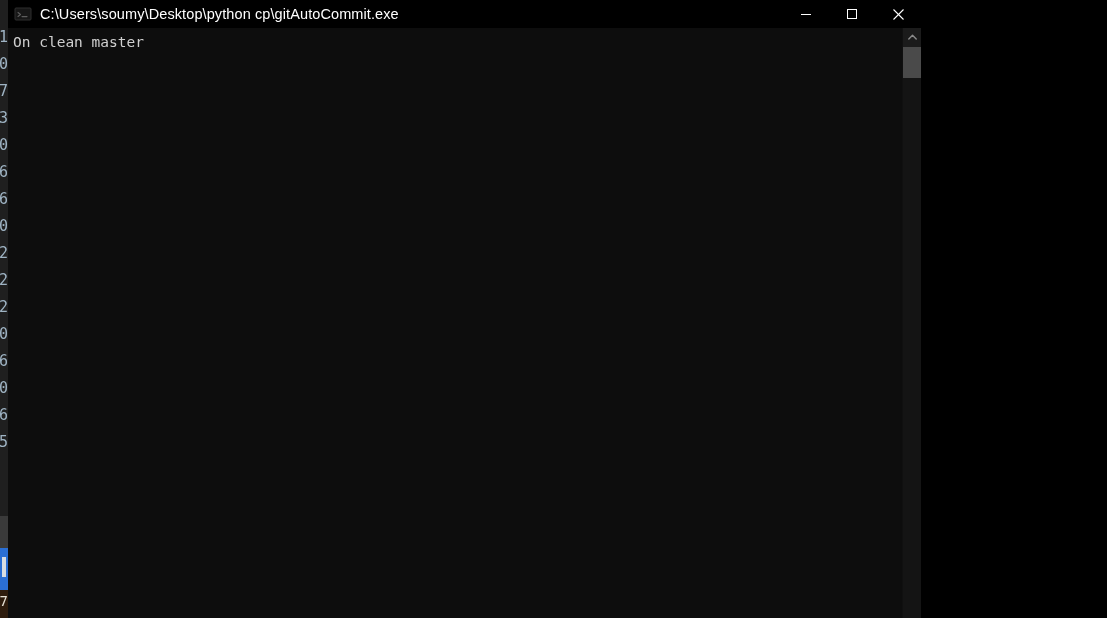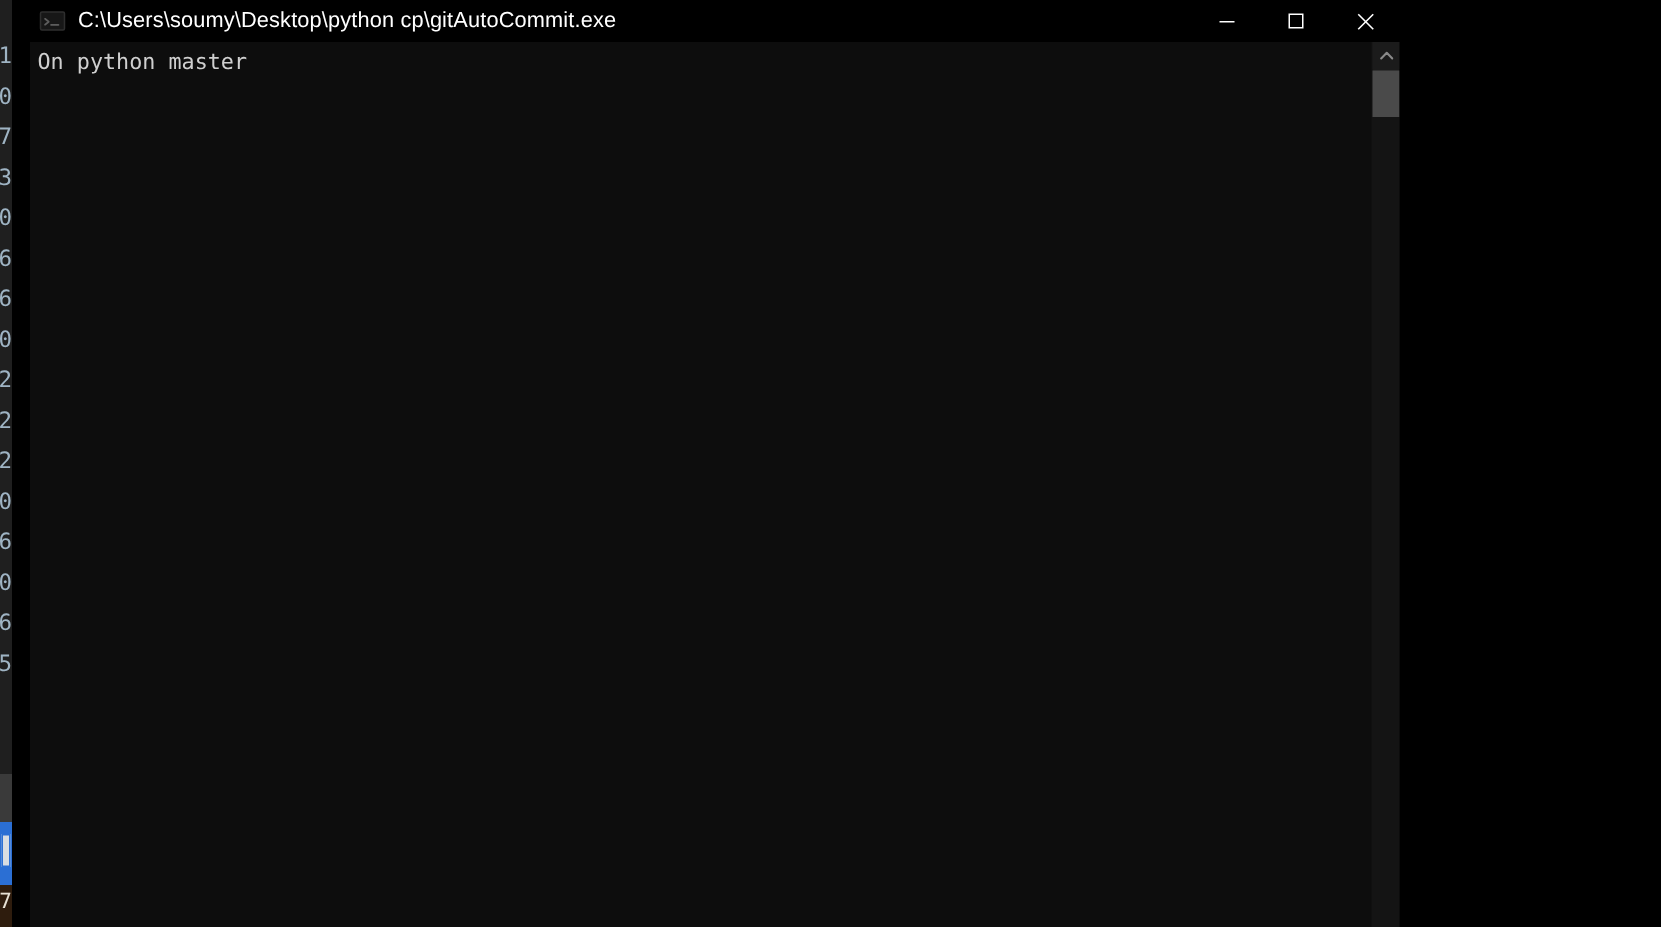--- a/index.html
+++ b/index.html
@@ -105,21 +105,20 @@
   
   #window {
     position: absolute;
     left: 8px;
     top: 0;
     width: 913px;
     height: 618px;
     z-index: 2;
     display: flex;
     flex-direction: column;
-    padding-left: 12px;
   }
 
   
   #titlebar {
     position: relative;
     height: 28px;
     flex: 0 0 28px;
     background: #000000;
     display: flex;
     align-items: center;
@@ -276,21 +275,21 @@
         <button class="win-btn" aria-label="Close">
           <svg width="13" height="13" viewBox="0 0 13 13">
             <line x1="1.5" y1="1.5" x2="11.5" y2="11.5" stroke="#ffffff" stroke-width="1.1"></line>
             <line x1="11.5" y1="1.5" x2="1.5" y2="11.5" stroke="#ffffff" stroke-width="1.1"></line>
           </svg>
         </button>
       </div>
     </div>
 
     <div id="console-area">
-      <div id="console-text"><div class="console-line">On python master</div></div>
+      <div id="console-text"><div class="console-line">On clean master</div></div>
 
       <div id="scrollbar">
         <div id="scroll-up" aria-label="Scroll up">
           <svg width="9" height="6" viewBox="0 0 9 6">
             <path d="M0.8 5 L4.5 1.2 L8.2 5" fill="none" stroke="#8a8a8a" stroke-width="1.4" stroke-linecap="round" stroke-linejoin="round"></path>
           </svg>
         </div>
         <div id="scroll-thumb" aria-label="Scroll thumb"></div>
         <div id="scroll-track" aria-label="Scroll track"></div>
       </div>

